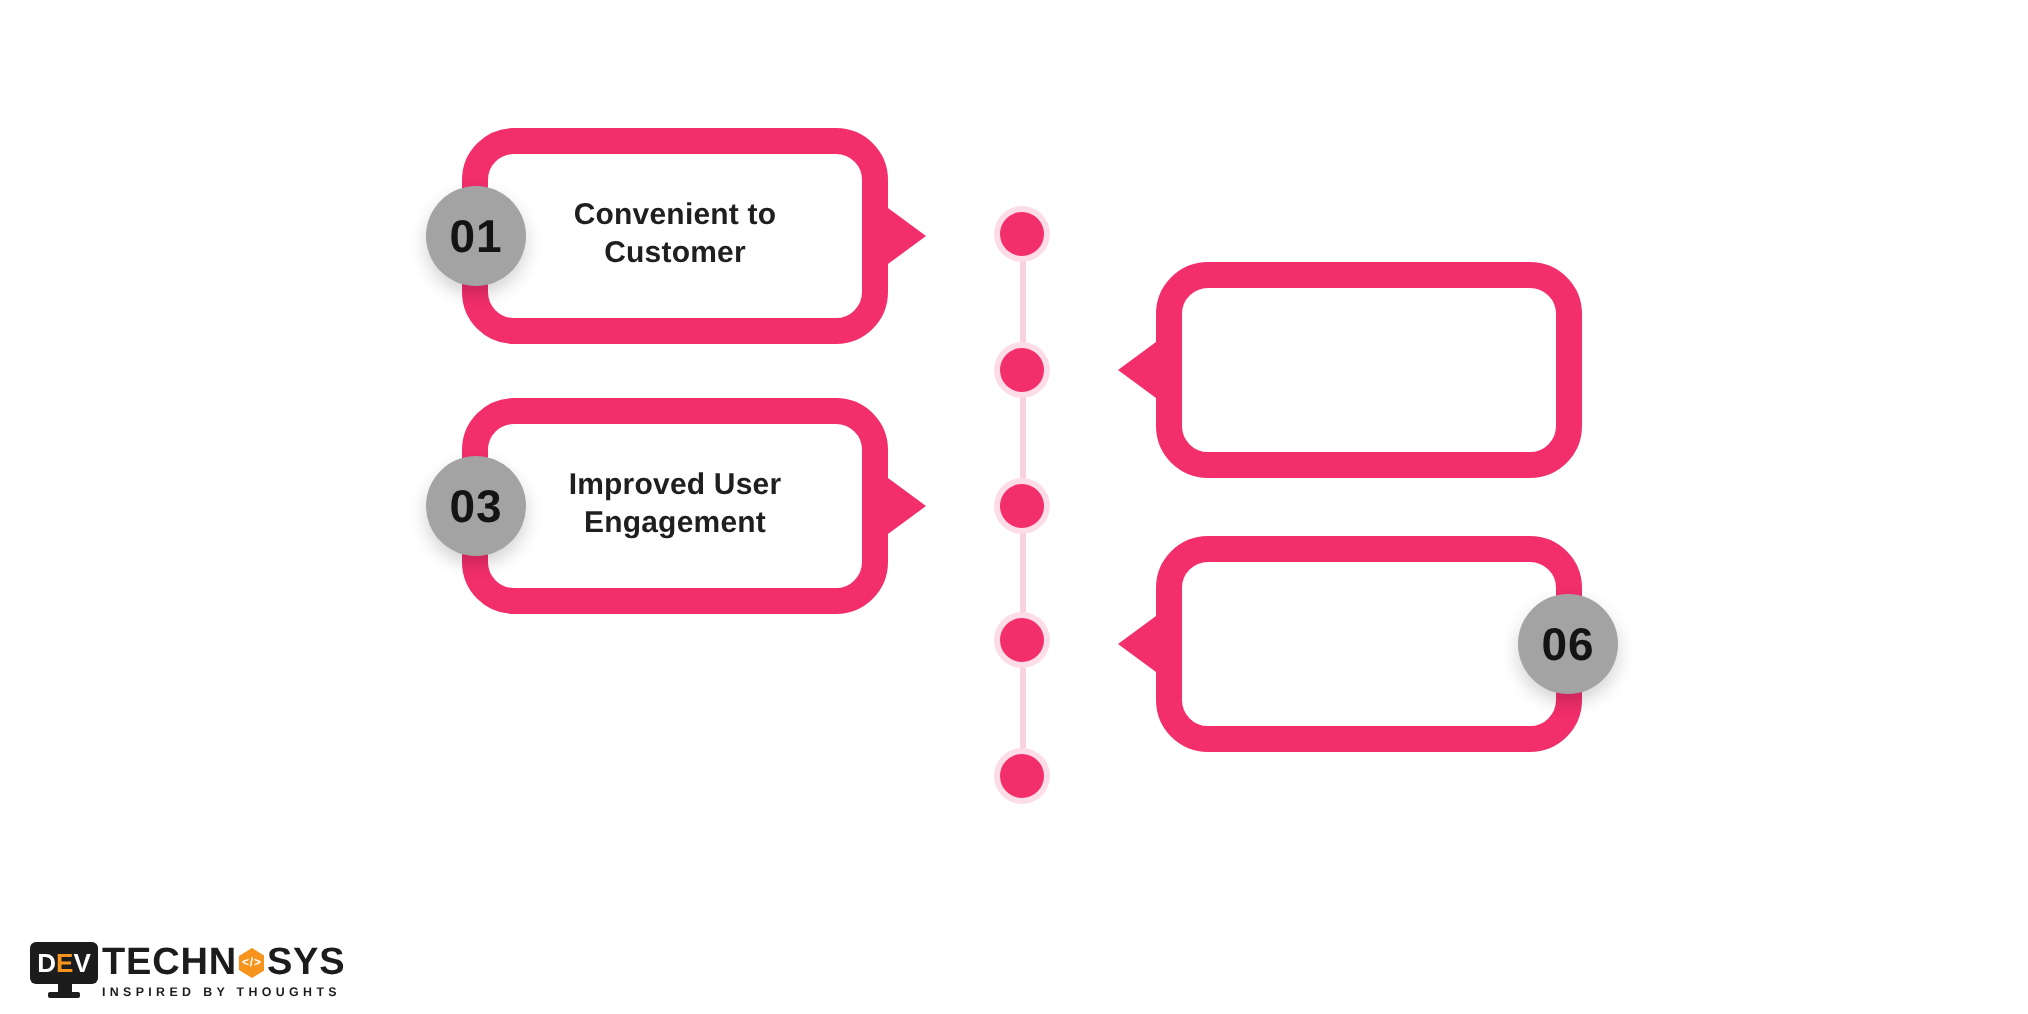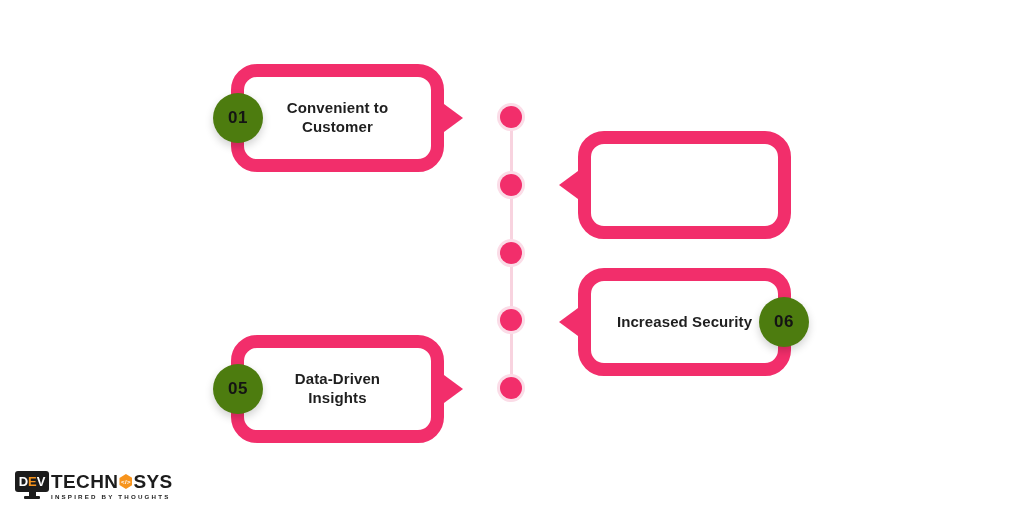--- a/index.html
+++ b/index.html
@@ -60,27 +60,27 @@
     border-bottom: 14px solid transparent;
   }
   .left-side  .arrow { right: -32px; border-left: 19px solid var(--accent-pink); }
   .right-side .arrow { left: -32px;  border-right: 19px solid var(--accent-pink); }
 
   .num-badge {
     position: absolute;
     top: 50%;
     transform: translateY(-50%);
     width: 50px; height: 50px;
-    background: #4d7c0f;
+    background: #a3a3a3;
     border-radius: 50%;
     box-shadow: 0 4px 9px rgba(0,0,0,0.18);
     display: flex;
     align-items: center;
     justify-content: center;
-    font-size: 17px;
+    font-size: 23px;
     font-weight: bold;
     color: #141414;
     letter-spacing: 0.5px;
     z-index: 3;
   }
   .left-side  .num-badge { left: -31px; }
   .right-side .num-badge { right: -31px; }
 
   
   .tl-line {
@@ -145,33 +145,32 @@
     <div class="num-badge">01</div>
     <div class="label">Convenient to
 Customer</div>
     <div class="arrow"></div>
   </div>
 
   <div class="card right-side pos2">
     <div class="arrow"></div>
   </div>
 
+  <div class="card left-side pos3">
+    <div class="num-badge">03</div>
+    <div class="label">Improved User
+Engagement</div>
+    <div class="arrow"></div>
+  </div>
 
   <div class="card right-side pos4">
     <div class="num-badge">06</div>
-    <div class="label">Increased Security</div>
     <div class="arrow"></div>
   </div>
 
-  <div class="card left-side pos5">
-    <div class="num-badge">05</div>
-    <div class="label">Data-Driven
-Insights</div>
-    <div class="arrow"></div>
-  </div>
 
   <div class="tl-line"></div>
   <div class="tl-dot d1"></div>
   <div class="tl-dot d2"></div>
   <div class="tl-dot d3"></div>
   <div class="tl-dot d4"></div>
   <div class="tl-dot d5"></div>
 
   <div class="logo">
     <div class="monitor">

